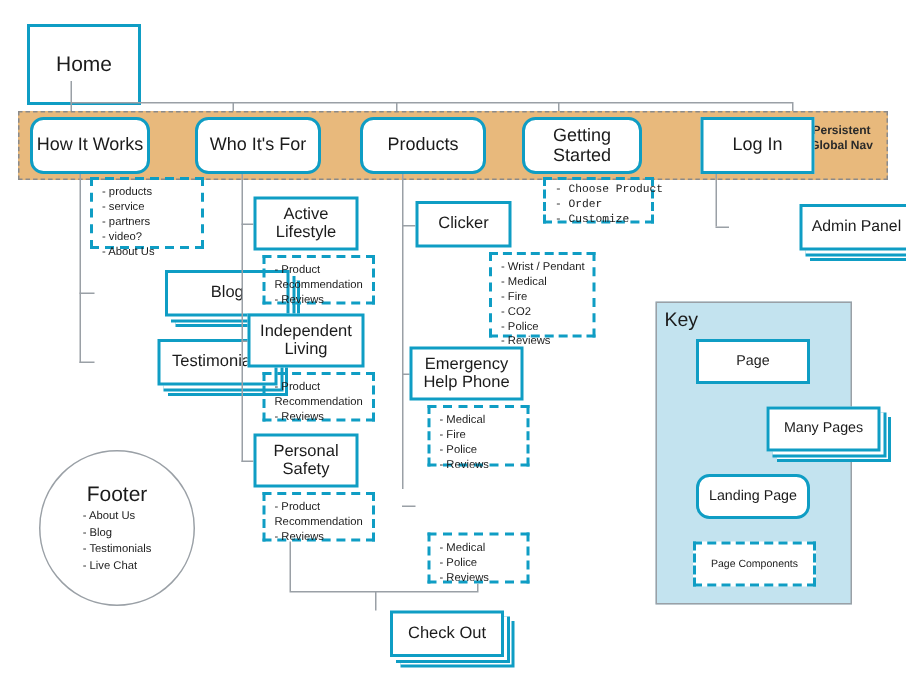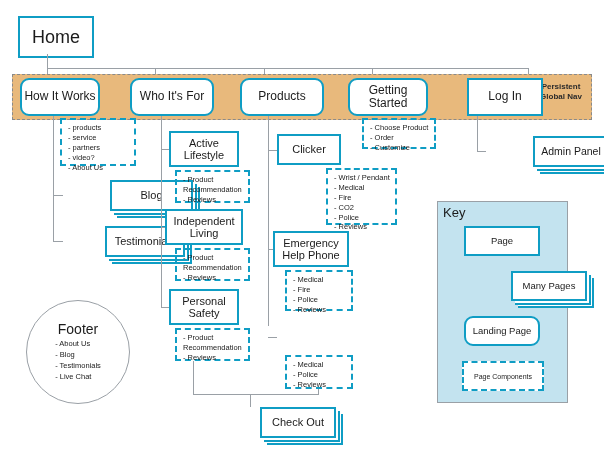--- a/index.html
+++ b/index.html
@@ -92,21 +92,21 @@
     border:2px dashed #0f9dc4;background:#ffffff;box-sizing:border-box;
     display:flex;align-items:center;justify-content:center;
     font-size:7px;color:#1b1b1b;
   }
 </style>
 </head>
 <body>
 
 <div id="canvas">
 
-  <div class="node page" style="left:18px;top:16px;width:76px;height:42px;font-size:18px;">
+  <div class="node page" style="left:18px;top:16px;width:76px;height:54px;font-size:14px;">
     <span>Home</span>
   </div>
 
   <div class="ln lnv" style="left:47px;top:54px;height:14px;"></div>
   <div class="ln lnh" style="left:47px;top:68px;width:481px;"></div>
   <div class="ln lnv" style="left:47px;top:68px;height:8px;"></div>
   <div class="ln lnv" style="left:155px;top:68px;height:8px;"></div>
   <div class="ln lnv" style="left:264px;top:68px;height:8px;"></div>
   <div class="ln lnv" style="left:372px;top:68px;height:8px;"></div>
   <div class="ln lnv" style="left:528px;top:68px;height:8px;"></div>
@@ -210,21 +210,21 @@
     <div>- Police</div>
     <div>- Reviews</div>
   </div>
 
   <div class="comp" style="left:285px;top:355px;width:68px;height:34px;">
     <div>- Medical</div>
     <div>- Police</div>
     <div>- Reviews</div>
   </div>
 
-  <div class="comp" style="left:362px;top:118px;width:74px;height:31px;">
+  <div class="comp" style="left:362px;top:118px;width:74px;height:31px;font-family:Liberation Mono, monospace;">
     <div>- Choose Product</div>
     <div>- Order</div>
     <div>- Customize</div>
   </div>
 
   <div class="ln lnv" style="left:477px;top:116px;height:35px;"></div>
   <div class="ln lnh" style="left:477px;top:151px;width:9px;"></div>
   <div class="node many" style="left:486px;top:136px;width:76px;height:31px;font-size:10.5px;">
     <span>Admin Panel</span>
   </div>

